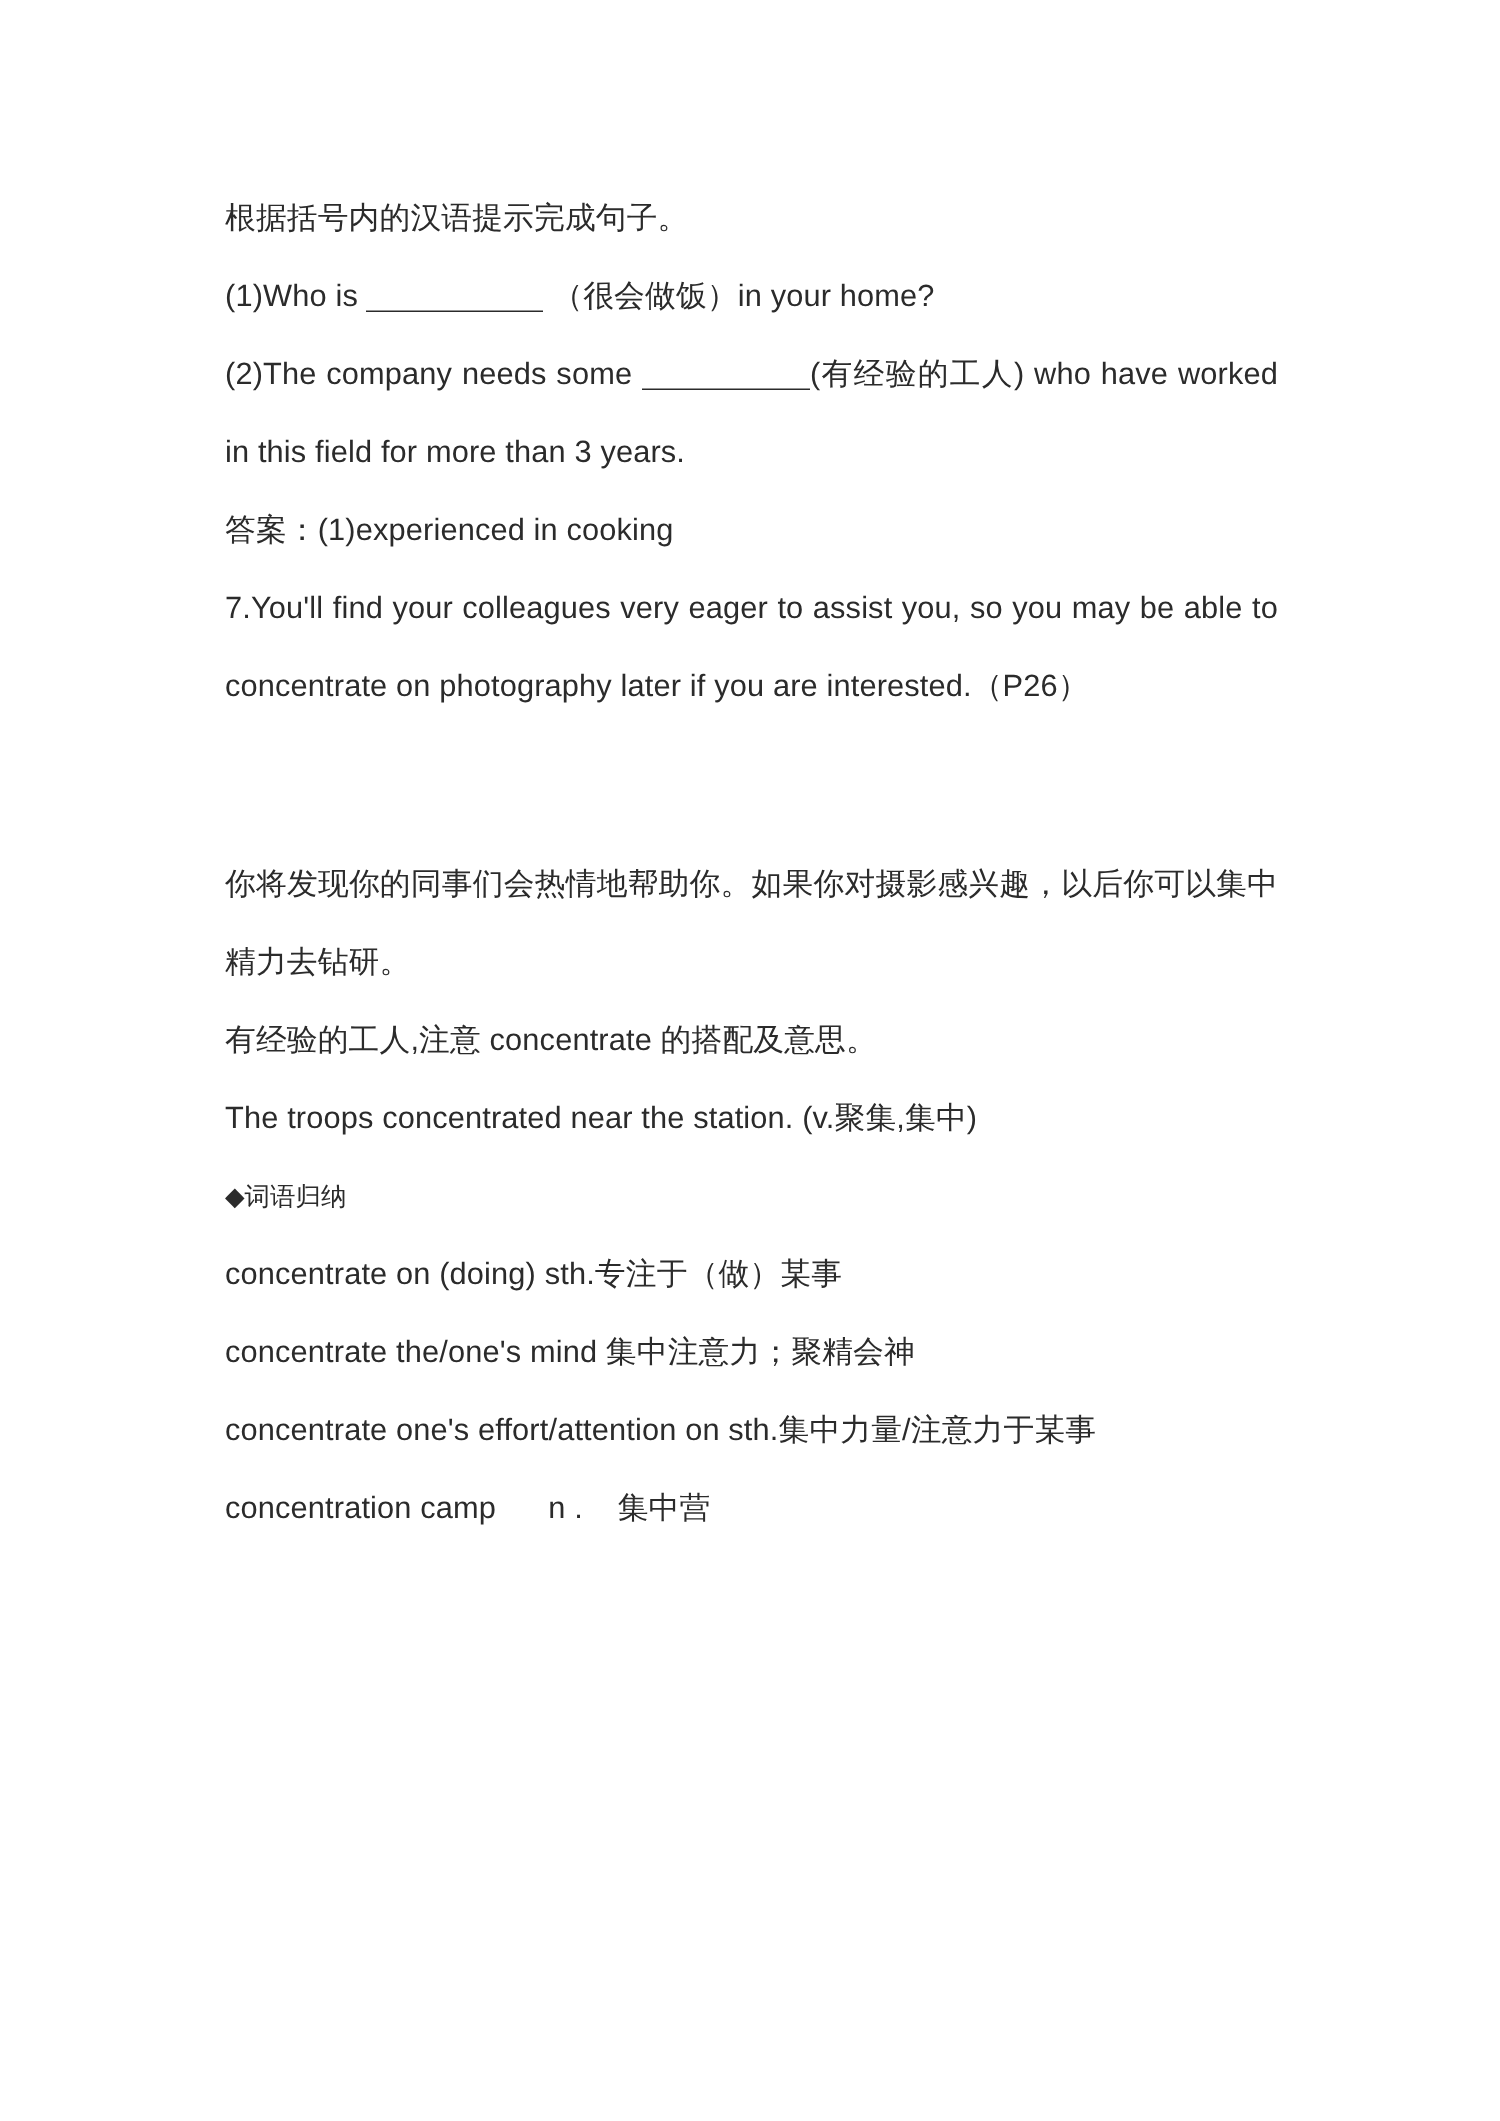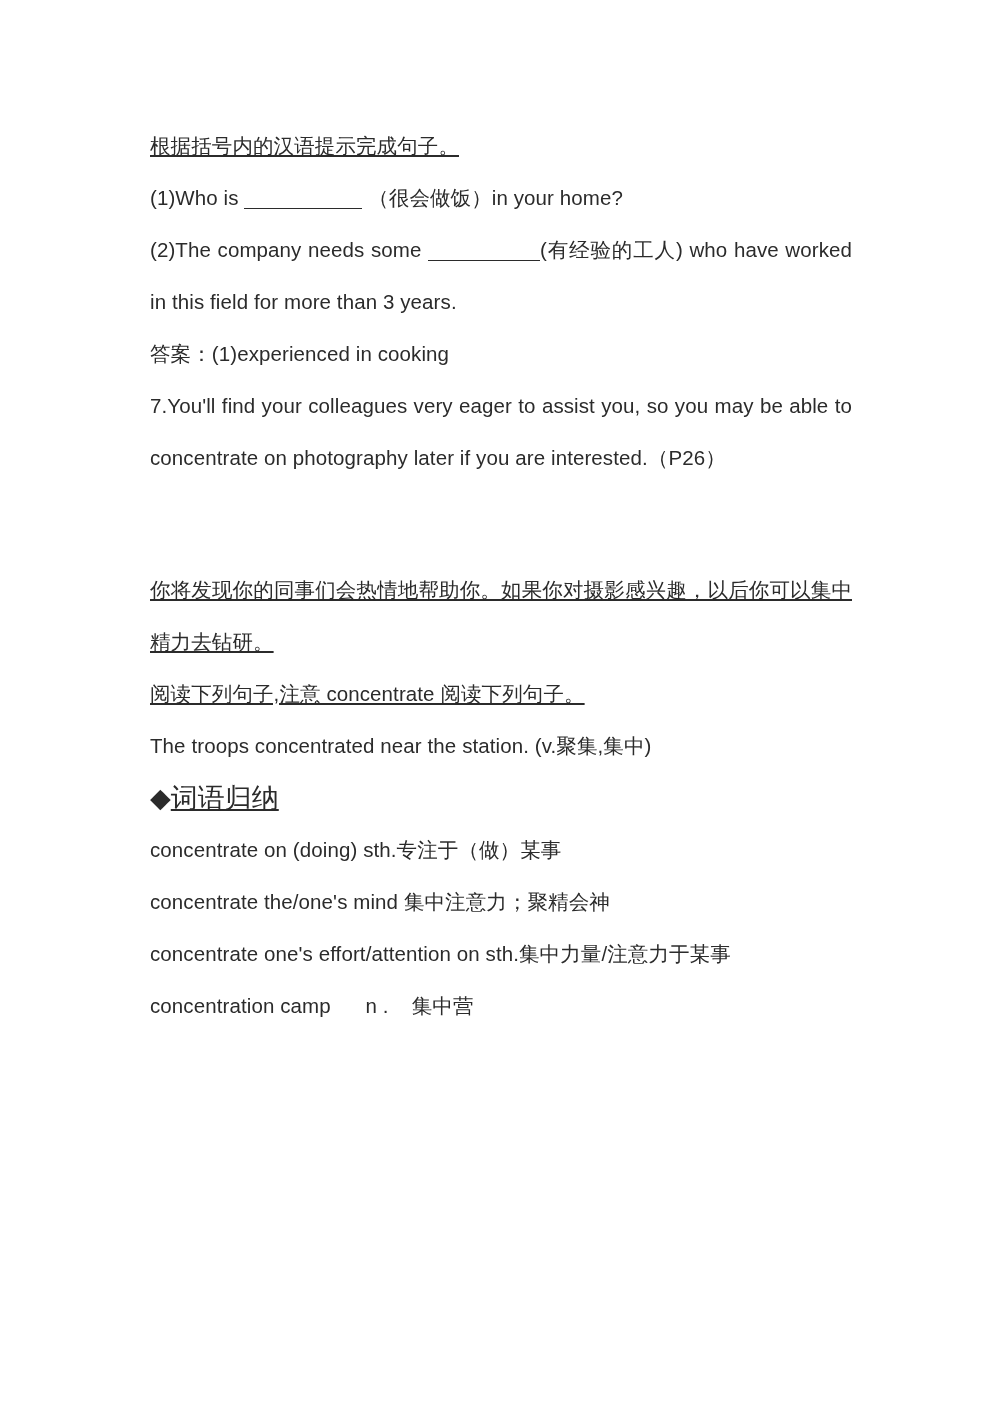--- a/index.html
+++ b/index.html
@@ -40,24 +40,23 @@
     text-align: justify;
     text-align-last: left;
     text-justify: inter-word;
   }
   
   .gap-block {
     height: 80px;
   }
   .cn {
     font-family: "Liberation Sans", "DejaVu Sans", sans-serif;
-    text-decoration: underline;
   }
   .diamond-line {
-    font-size: 27px;
+    font-size: 17px;
     line-height: 52px;
   }
   
   .blank {
     display: inline-block;
     border-bottom: 1.6px solid #2b2b2b;
     height: 1em;
     vertical-align: -0.18em;
   }
 </style>
@@ -77,21 +76,21 @@
     <div class="line">答案：(1)experienced in cooking</div>
 
 
 
     <div class="line just">7.You'll find your colleagues very eager to assist you, so you may be able to concentrate on photography later if you are interested.（P26）</div>
 
     <div class="gap-block"></div>
 
     <div class="line just cn">你将发现你的同事们会热情地帮助你。如果你对摄影感兴趣，以后你可以集中精力去钻研。</div>
 
-    <div class="line cn">阅读下列句子,注意 concentrate 阅读下列句子。</div>
+    <div class="line cn">有经验的工人,注意 concentrate 的搭配及意思。</div>
 
 
     <div class="line">The troops concentrated near the station. (v.聚集,集中)</div>
 
     <div class="diamond-line"><span>◆</span><span class="cn">词语归纳</span></div>
 
     <div class="line">concentrate on (doing) sth.专注于（做）某事</div>
 
     <div class="line">concentrate the/one's mind 集中注意力；聚精会神</div>
 

